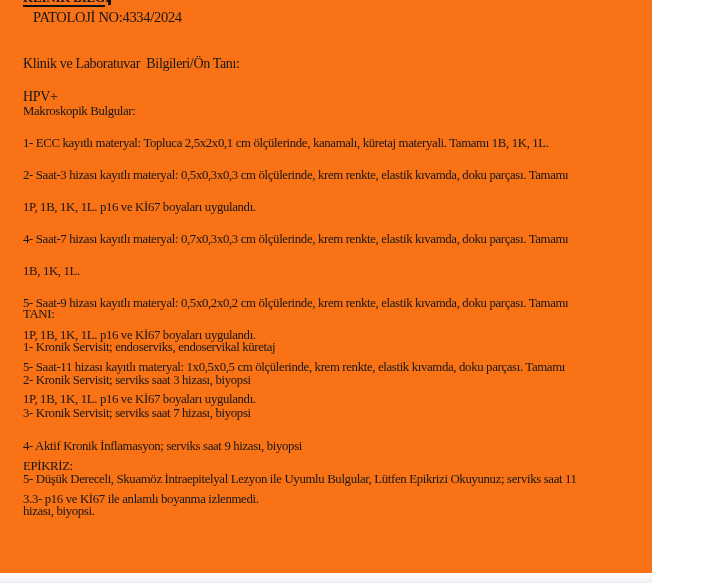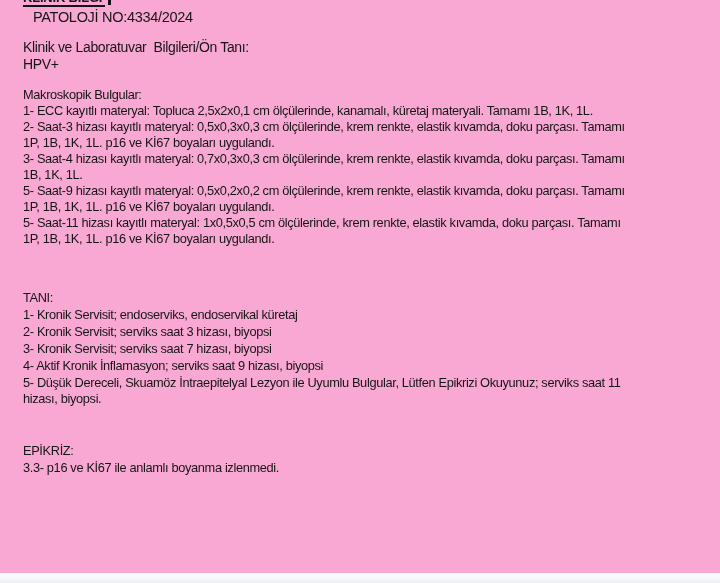--- a/index.html
+++ b/index.html
@@ -2,31 +2,32 @@
 <html><head>
 <meta charset="utf-8">
 <style>
   html, body {
     margin: 0;
     padding: 0;
     background: #ffffff;
   }
   .page {
     position: relative;
-    width: 720px;
+    width: 652px;
     height: 583px;
-    background: #f9a8d4;
+    background: #f97316;
     overflow: hidden;
-    font-family: Liberation Sans, sans-serif;
+    font-family: Liberation Serif, serif;
     color: #161616;
   }
   .line {
     white-space: pre;
     font-size: 12.8px;
     letter-spacing: -0.35px;
+    margin-top: 16px;
   }
   
   .clip-head {
     position: absolute;
     left: 23px;
     top: -10px;
     height: 15px;
     overflow: hidden;
     font-weight: bold;
     font-size: 13px;
@@ -93,21 +94,21 @@
   <div class="sec sec-clinical">
       <div class="line">Klinik ve Laboratuvar  Bilgileri/Ön Tanı:</div>
       <div class="line">HPV+</div>
     </div>
 
   <div class="sec sec-makro">
       <div class="line">Makroskopik Bulgular:</div>
       <div class="line">1- ECC kayıtlı materyal: Topluca 2,5x2x0,1 cm ölçülerinde, kanamalı, küretaj materyali. Tamamı 1B, 1K, 1L.</div>
       <div class="line">2- Saat-3 hizası kayıtlı materyal: 0,5x0,3x0,3 cm ölçülerinde, krem renkte, elastik kıvamda, doku parçası. Tamamı</div>
       <div class="line">1P, 1B, 1K, 1L. p16 ve Kİ67 boyaları uygulandı.</div>
-      <div class="line">3- Saat-4 hizası kayıtlı materyal: 0,7x0,3x0,3 cm ölçülerinde, krem renkte, elastik kıvamda, doku parçası. Tamamı</div>
+      <div class="line">4- Saat-7 hizası kayıtlı materyal: 0,7x0,3x0,3 cm ölçülerinde, krem renkte, elastik kıvamda, doku parçası. Tamamı</div>
       <div class="line">1B, 1K, 1L.</div>
       <div class="line">5- Saat-9 hizası kayıtlı materyal: 0,5x0,2x0,2 cm ölçülerinde, krem renkte, elastik kıvamda, doku parçası. Tamamı</div>
       <div class="line">1P, 1B, 1K, 1L. p16 ve Kİ67 boyaları uygulandı.</div>
       <div class="line">5- Saat-11 hizası kayıtlı materyal: 1x0,5x0,5 cm ölçülerinde, krem renkte, elastik kıvamda, doku parçası. Tamamı</div>
       <div class="line">1P, 1B, 1K, 1L. p16 ve Kİ67 boyaları uygulandı.</div>
     </div>
 
   <div class="sec sec-tani">
       <div class="line">TANI:</div>
       <div class="line">1- Kronik Servisit; endoserviks, endoservikal küretaj</div>

